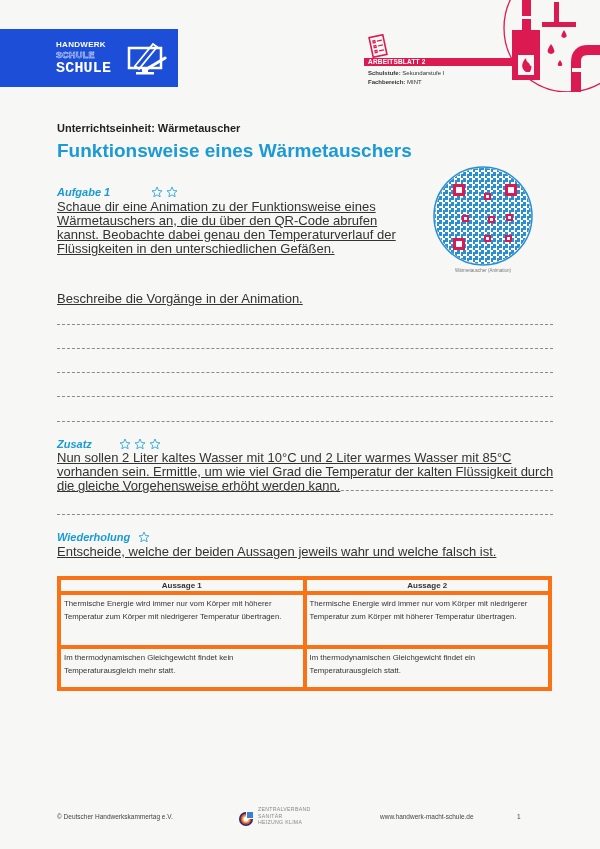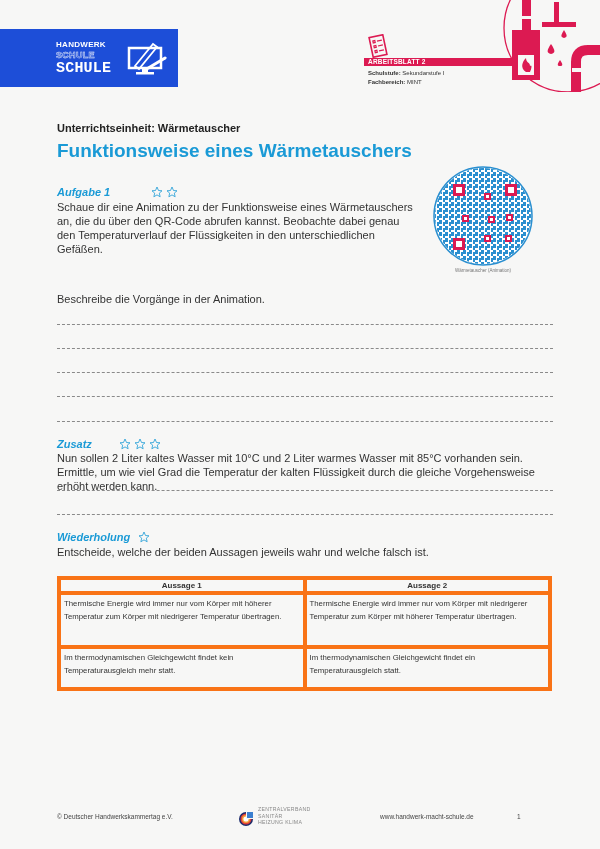--- a/index.html
+++ b/index.html
@@ -43,21 +43,21 @@
   .unit { left: 57px; top: 122px; font-size: 11px; font-weight: bold; color: #222; }
   .title { left: 57px; top: 140px; font-size: 19px; font-weight: bold; color: #1a9ad6; }
 
   .section-h {
     font-size: 11px; font-weight: bold; font-style: italic; color: #1a9ad6;
     display: flex; align-items: center;
   }
   .stars { display: inline-flex; gap: 3px; margin-left: 8px; }
   .star { width: 12px; height: 12px; }
 
-  .para { font-size: 11px; line-height: 14px; color: #333; }
+  .para { font-size: 13px; line-height: 14px; color: #333; text-decoration: underline; }
 
   .qr { left: 433px; top: 166px; width: 100px; height: 100px; }
   .qr-caption { left: 425px; top: 268px; width: 116px; text-align: center; font-size: 4.5px; color: #777; }
 
   .rule { left: 57px; width: 496px; height: 0; border-top: 1px dashed #8a8a8a; }
 
   
   .tbl {
     left: 57px; top: 576px; width: 495px;
     border-collapse: collapse; font-size: 7.8px; color: #333;

